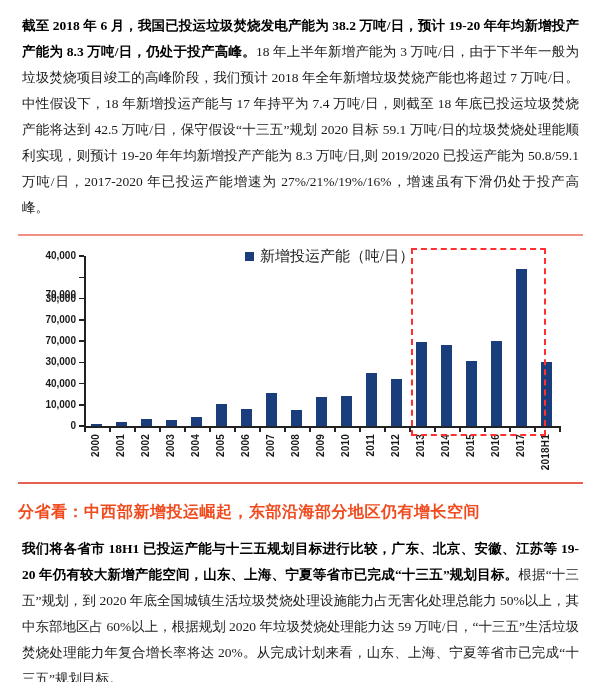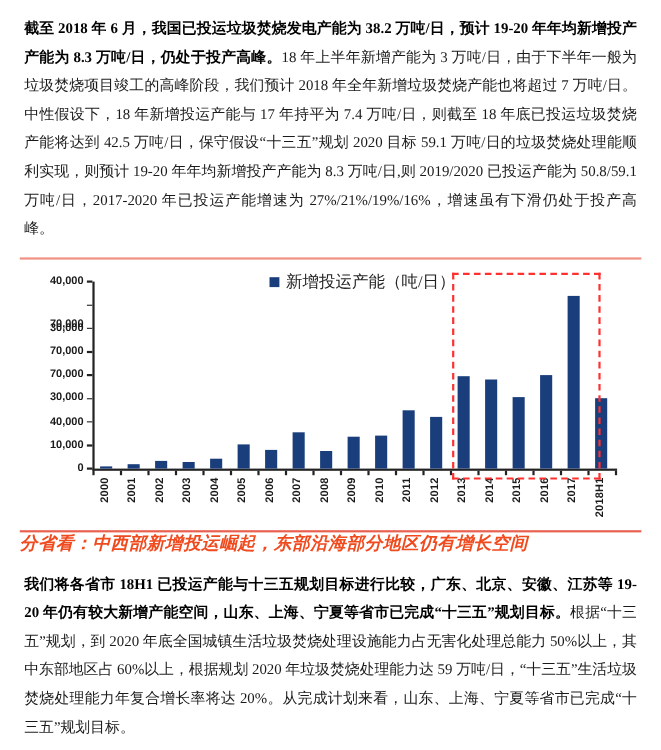--- a/index.html
+++ b/index.html
@@ -116,26 +116,25 @@
     background: var(--figure-rule, #E8604F);
     margin-top: 6px;
   }
   .source {
     margin-top: 5px;
     font-size: 9.5px;
     letter-spacing: 0.5px;
     color: var(--source-text, #8A8A8A);
   }
   .section-heading {
-    margin: 0 0 0 0;
+    margin: 18px 0 0 0;
     font-size: 16px;
     font-weight: bold;
     color: var(--heading-text, #F04B1F);
     letter-spacing: 0.5px;
-    font-style: italic;
   }
   .para2 { margin-top: 13px; }
 </style>
 </head>
 <body>
 
 <div class="page">
 
   <p class="para"><b>截至 2018 年 6 月，我国已投运垃圾焚烧发电产能为 38.2 万吨/日，预计 19-20 年年均新增投产产能为 8.3 万吨/日，仍处于投产高峰。</b><span>18 年上半年新增产能为 3 万吨/日，由于下半年一般为垃圾焚烧项目竣工的高峰阶段，我们预计 2018 年全年新增垃圾焚烧产能也将超过 7 万吨/日。中性假设下，18 年新增投运产能与 17 年持平为 7.4 万吨/日，则截至 18 年底已投运垃圾焚烧产能将达到 42.5 万吨/日，保守假设“十三五”规划 2020 目标 59.1 万吨/日的垃圾焚烧处理能顺利实现，则预计 19-20 年年均新增投产产能为 8.3 万吨/日,则 2019/2020 已投运产能为 50.8/59.1 万吨/日，2017-2020 年已投运产能增速为 27%/21%/19%/16%，增速虽有下滑仍处于投产高峰。</span></p>
 

